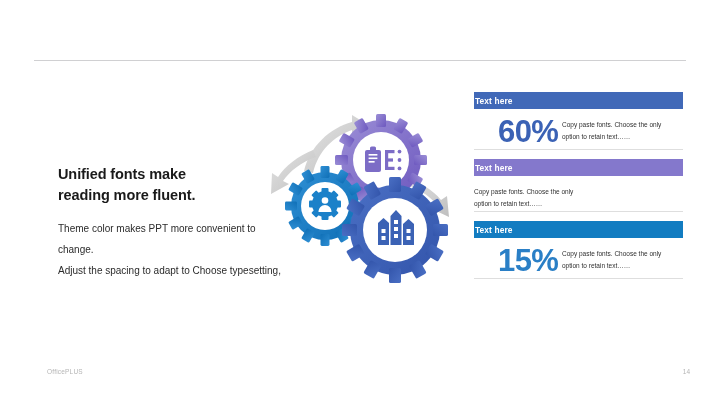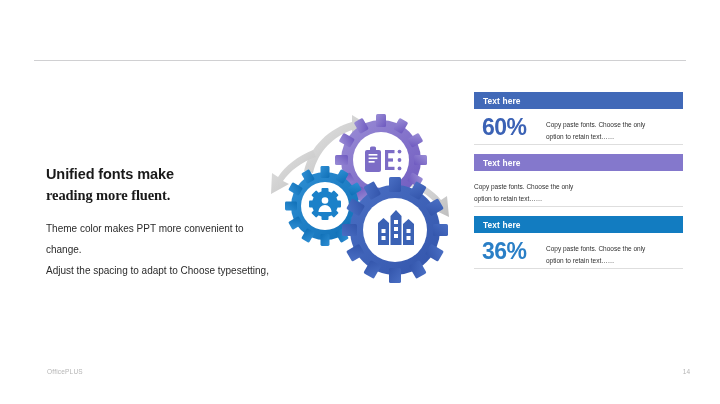--- a/index.html
+++ b/index.html
@@ -28,33 +28,33 @@
     left: 34px;
     top: 60px;
     width: 652px;
     height: 1px;
     background: #d0d0d2;
   }
 
   
   .left-block {
     position: absolute;
-    left: 46px;
+    left: 58px;
     top: 164px;
     width: 232px;
   }
   .headline {
     font-size: 14.5px;
     font-weight: bold;
     color: #1a1a1a;
     line-height: 1.42;
     letter-spacing: -0.1px;
     margin: 0 0 14px 0;
   }
-  .headline .l2 { display: block; font-family: Liberation Serif, serif; }
+  .headline .l2 { display: block; }
   .body-copy {
     font-size: 10px;
     color: #2b2b2b;
     line-height: 2.08;
     margin: 0;
   }
   .body-copy span { display: block; }
 
   
   .gears {
@@ -73,44 +73,45 @@
     top: 92px;
     width: 209px;
   }
   .stat-row { position: relative; margin-bottom: 12px; }
   .stat-row:last-child { margin-bottom: 0; }
 
   .stat-bar {
     height: 17px;
     display: flex;
     align-items: center;
-    padding-left: 9px;
+    padding-left: 1px;
     box-sizing: border-box;
   }
   .stat-bar-label {
     color: #ffffff;
     font-size: 8.4px;
     font-weight: bold;
     letter-spacing: 0.1px;
   }
 
   .stat-body {
     display: flex;
     align-items: flex-start;
     padding-top: 7px;
   }
   .stat-pct {
     width: 72px;
     flex: 0 0 72px;
-    font-size: 23px;
+    font-size: 31px;
     font-weight: bold;
     line-height: 1;
     letter-spacing: -0.6px;
     padding-left: 8px;
     box-sizing: border-box;
+    margin-left: 16px;
   }
   .stat-desc {
     font-size: 6.5px;
     color: #2f2f2f;
     line-height: 1.78;
     padding-top: 3px;
   }
   .stat-desc span { display: block; }
 
   .stat-underline {
@@ -334,21 +335,21 @@
         </div>
       </div>
       <div class="stat-underline"></div>
     </div>
 
     <div class="stat-row">
       <div class="stat-bar" style="background:#127cc1">
         <span class="stat-bar-label">Text here</span>
       </div>
       <div class="stat-body">
-        <div class="stat-pct" style="color:#2a7fc6">36%</div>
+        <div class="stat-pct" style="color:#2a7fc6">15%</div>
         <div class="stat-desc">
           <span>Copy paste fonts. Choose the only</span>
           <span>option to retain text……</span>
         </div>
       </div>
       <div class="stat-underline"></div>
     </div>
 
   </div>
 

